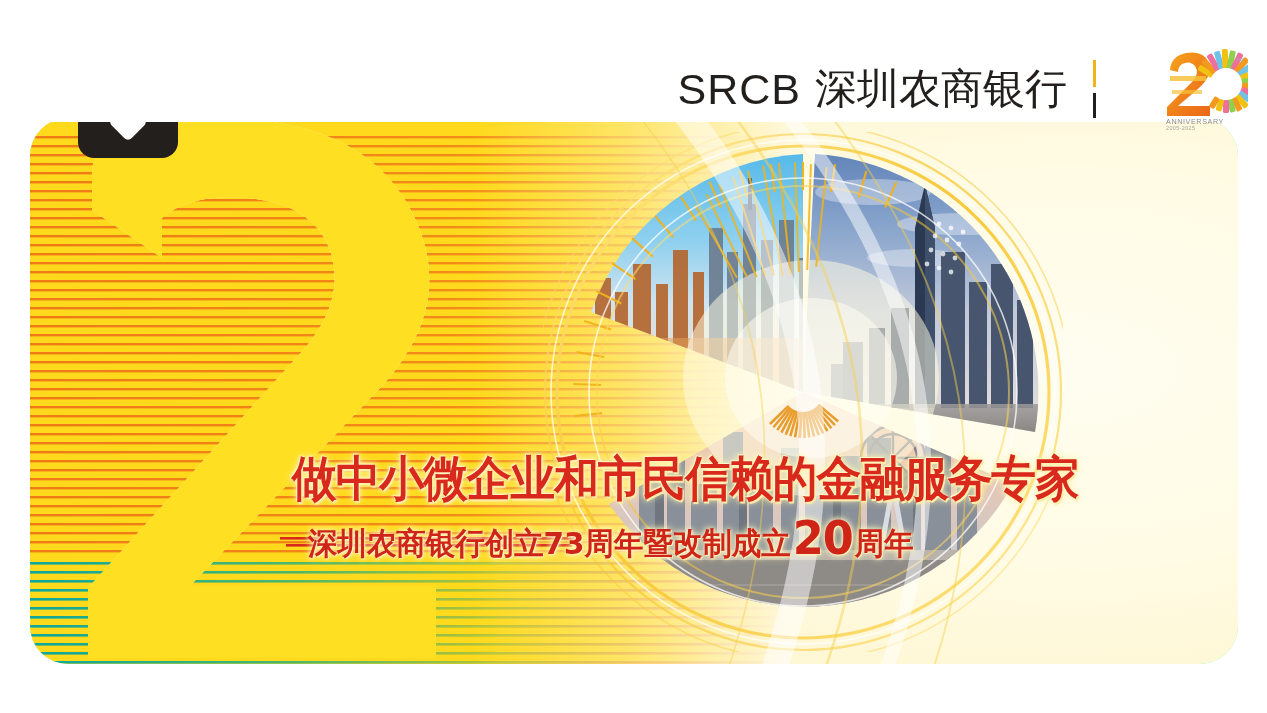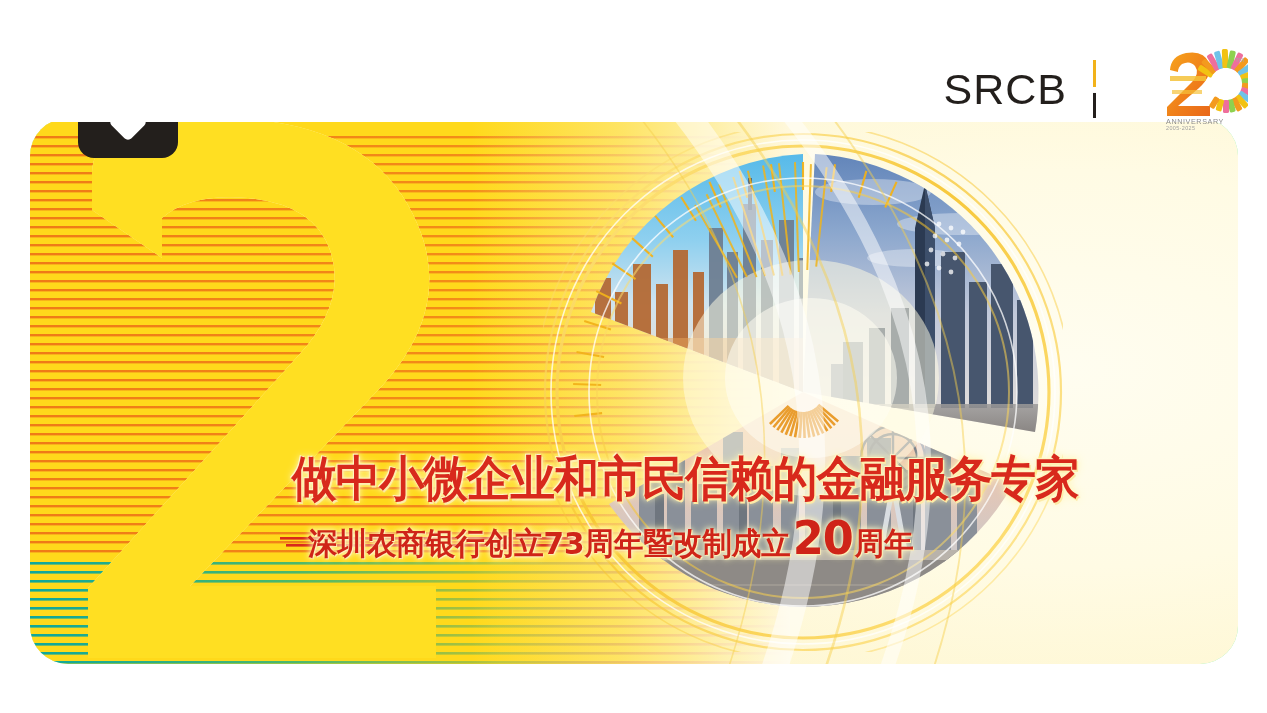--- a/index.html
+++ b/index.html
@@ -570,20 +570,21 @@
       <rect x="18" y="36" width="7" height="26" rx="3.5" fill="#ffffff" transform="rotate(-48 21.5 49)"></rect>
       <rect x="75" y="36" width="7" height="26" rx="3.5" fill="#ffffff" transform="rotate(48 78.5 49)"></rect>
 
       <rect x="36" y="50" width="28" height="28" rx="5" fill="#ffffff" transform="rotate(45 50 64)"></rect>
     </svg>
   </div>
 
   <div class="header">
     <div class="brand-row">
       <span class="brand-srcb">SRCB</span>
+      <span class="brand-cn">深圳农商银行</span>
       <span class="brand-divider"></span>
 
       <span class="emblem">
         <svg width="86" height="82" viewBox="0 0 86 82">
           <defs>
             <linearGradient id="twoG" x1="0" y1="0" x2="1" y2="1">
               <stop offset="0%" stop-color="#f7a51c"></stop>
               <stop offset="60%" stop-color="#ef7d1a"></stop>
               <stop offset="100%" stop-color="#e9681a"></stop>
             </linearGradient>

